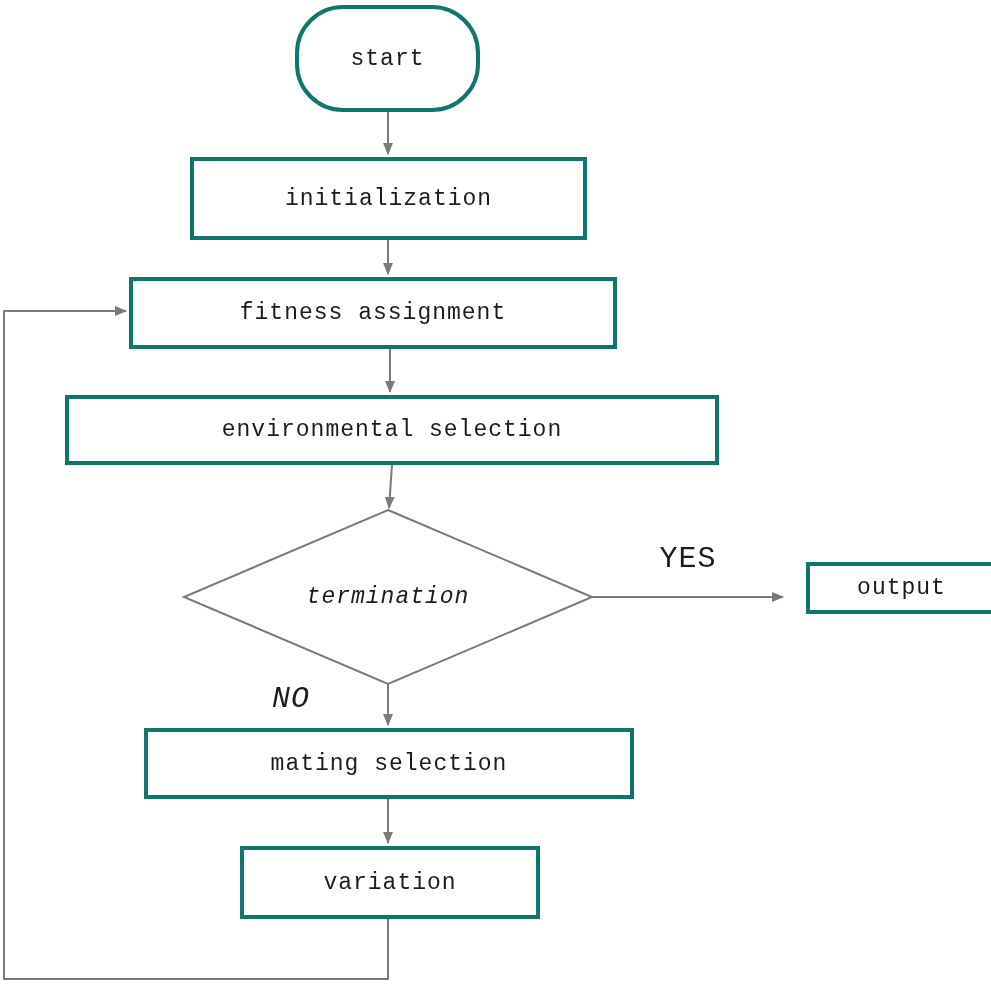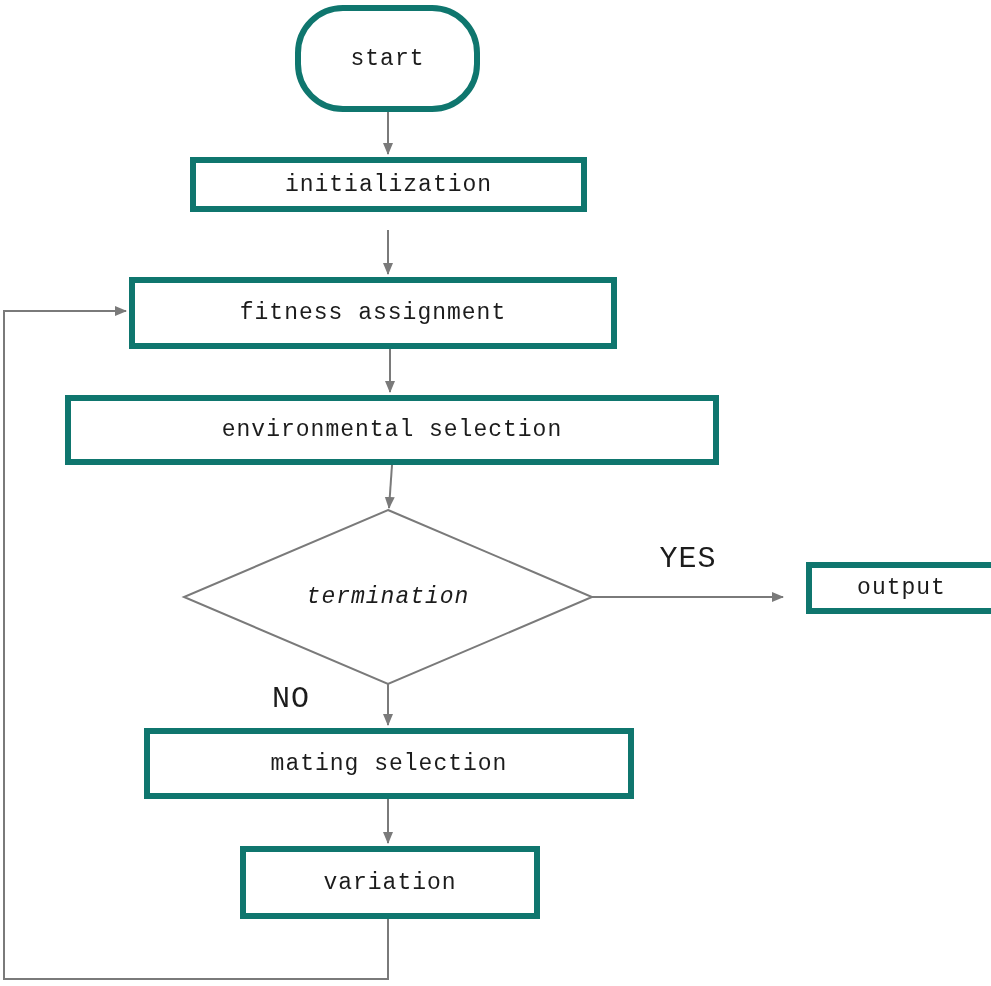--- a/index.html
+++ b/index.html
@@ -23,48 +23,48 @@
     width: 991px;
     height: 986px;
   }
   .node {
     position: absolute;
     box-sizing: border-box;
     display: flex;
     align-items: center;
     justify-content: center;
     background: #ffffff;
-    border: 6px solid #0f766e;
+    border: 4px solid #0f766e;
     font-size: 23px;
     letter-spacing: 1px;
     white-space: nowrap;
   }
   .node.terminator { border-radius: 48px; }
   .node.decision {
     border: none;
     background: transparent;
   }
   .edge-label {
     position: absolute;
     font-size: 30px;
     letter-spacing: 1px;
     text-align: center;
     white-space: nowrap;
   }
   
   #node-start         { left: 295px; top: 5px;   width: 185px; height: 107px; }
-  #node-init          { left: 190px; top: 157px; width: 397px; height: 55px; }
+  #node-init          { left: 190px; top: 157px; width: 397px; height: 83px; }
   #node-fitness       { left: 129px; top: 277px; width: 488px; height: 72px; }
   #node-environmental { left: 65px;  top: 395px; width: 654px; height: 70px; }
   #node-termination   { left: 184px; top: 510px; width: 408px; height: 174px; font-style: italic; }
   #node-output        { left: 786px; top: 562px; width: 191px; height: 52px; margin-left: 20px; }
   #node-mating        { left: 144px; top: 728px; width: 490px; height: 71px; }
   #node-variation     { left: 240px; top: 846px; width: 300px; height: 73px; }
   #label-yes          { left: 655px; top: 542px; width: 66px; }
-  #label-no           { left: 258px; top: 682px; width: 66px; }
+  #label-no           { left: 258px; top: 682px; width: 66px; font-style: italic; }
 </style>
 </head>
 <body>
 
 <div id="canvas">
 
   <svg id="wires" viewBox="0 0 991 986" xmlns="http://www.w3.org/2000/svg">
     <defs>
       <marker id="arrow" markerWidth="13" markerHeight="11" refX="11" refY="5" orient="auto" markerUnits="userSpaceOnUse">
         <path d="M0,0 L12,5 L0,10 Z" fill="#7a7a7a"></path>

